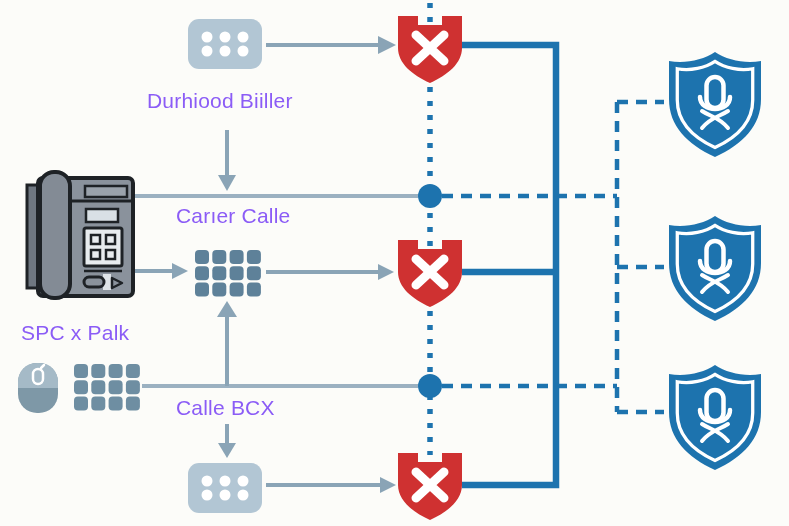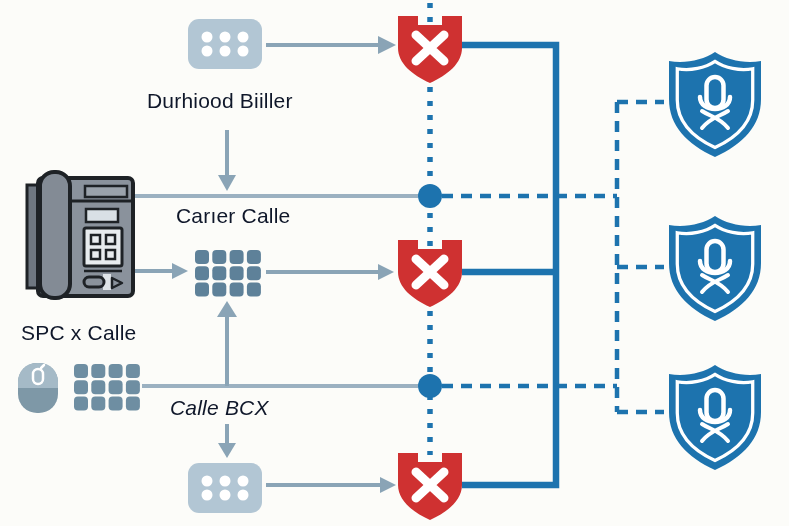--- a/index.html
+++ b/index.html
@@ -1,24 +1,24 @@
 <!DOCTYPE html>
 <html><head>
 <meta charset="utf-8">
 <style>
   html,body { margin:0; padding:0; }
   body { width:789px; height:526px; overflow:hidden; background:#fcfcf9;
          font-family:"Liberation Sans", sans-serif; }
   .canvas { position:relative; width:789px; height:526px; background:#fcfcf9; }
   .canvas svg { position:absolute; left:0; top:0; }
-  .label { position:absolute; font-size:21px; color:#0f172a; letter-spacing:.2px; white-space:nowrap; }
+  .label { position:absolute; font-size:21px; color:#8b5cf6; letter-spacing:.2px; white-space:nowrap; }
   .label-top    { left:147px; top:89px;  }
   .label-mid    { left:176px; top:204px; }
   .label-phone  { left:21px;  top:321px; }
-  .label-bottom { left:170px; top:396px;font-style:italic; }
+  .label-bottom { left:176px; top:396px; }
 </style>
 </head>
 <body>
 
 <div class="canvas">
 
   <svg width="789" height="526" viewBox="0 0 789 526">
     <defs>
       <g id="blockShield">
         <path d="M -32 -32 H -12 V -23 H 12 V -32 H 32 V 0 C 32 15, 18 27, 0 35 C -18 27, -32 15, -32 0 Z" fill="#cf3131"></path>
@@ -127,15 +127,15 @@
     <use href="#blockShield" x="430" y="272"></use>
     <use href="#blockShield" x="430" y="485"></use>
 
     <use href="#micShield" x="715" y="104"></use>
     <use href="#micShield" x="715" y="268"></use>
     <use href="#micShield" x="715" y="417"></use>
   </svg>
 
   <div class="label label-top">Durhiood Biiller</div>
   <div class="label label-mid">Carıer Calle</div>
-  <div class="label label-phone">SPC x Calle</div>
+  <div class="label label-phone">SPC x Palk</div>
   <div class="label label-bottom">Calle BCX</div>
 </div>
 
 </body></html>

